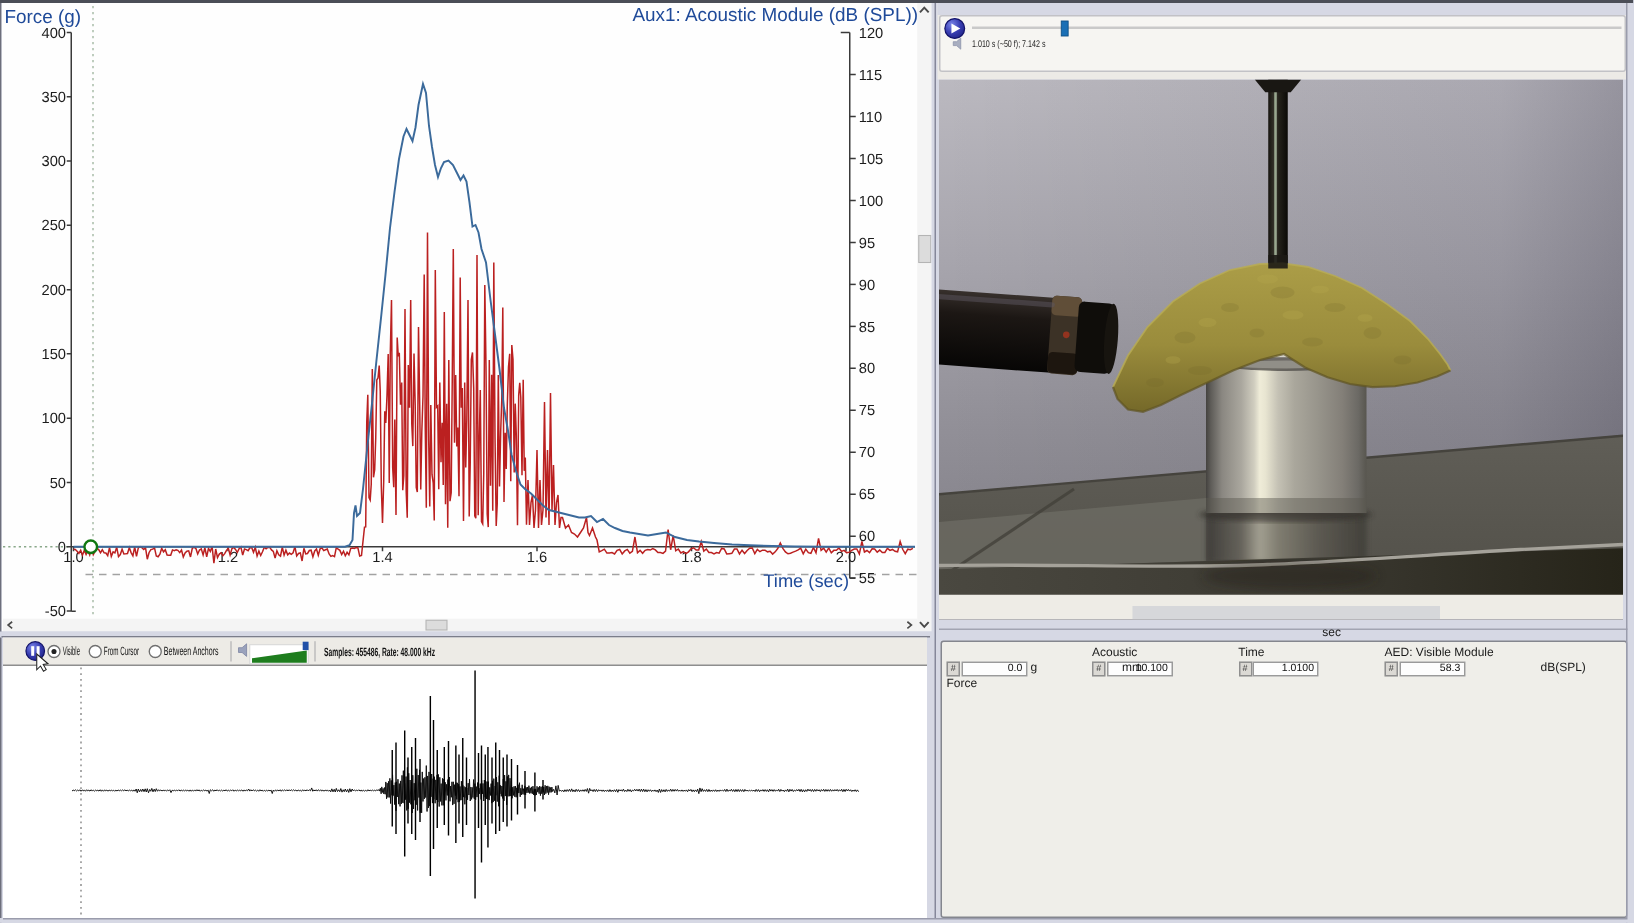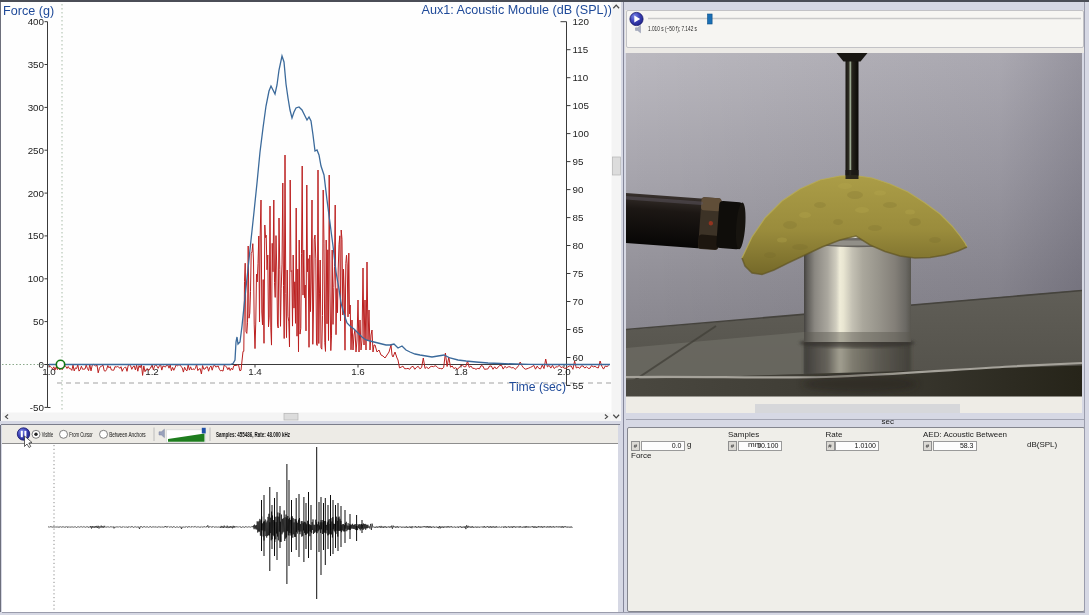--- a/index.html
+++ b/index.html
@@ -296,29 +296,29 @@
 <path d="M261.5 500 L261.5 551 M264 495 L264 556 M269.8 487 L269.8 571 M272 505 L272 549 M274.5 498 L274.5 556 M277 492 L277 560 M280 506 L280 548 M286.9 464 L286.9 584 M289 480 L289 566 M291.5 500 L291.5 552 M296.2 498 L296.2 550 M299 494 L299 557 M303.9 497 L303.9 562 M306 503 L306 549 M308.5 492 L308.5 558 M311 505 L311 550 M316.7 447 L316.7 599 M319 502 L319 552 M321 497 L321 575 M323.5 503 L323.5 550 M325.3 498 L325.3 565 M328 505 L328 549 M330.5 495 L330.5 556 M333 500 L333 554 M335.5 505 L335.5 548 M338 503 L338 551 M341 506 L341 547 M345 510 L345 543 M350 514 L350 539 M356.6 515 L356.6 541 M362 520 L362 533" fill="none" stroke="#000000" stroke-width="0.95"></path>
 </svg>
 
 <div class="abs" style="left:627px;top:427px;width:458px;height:185px;background:#efeee9;border:1px solid #84868e;border-radius:2px;"></div>
 <div class="abs" style="left:626px;top:418.5px;width:460px;height:1px;background:#a2a4b2;"></div>
 
 <div class="abs" style="left:631px;top:451px;font-size:8px;color:#1a1a1a;">Force</div>
 <div class="abs" style="left:631px;top:440.5px;width:9px;height:10px;background:#dbd9d4;border:1px solid #8f8f8f;font-size:6px;color:#333;text-align:center;line-height:9px;">#</div>
 <div class="abs" style="left:640.5px;top:440.5px;width:44px;height:10px;background:#fdfdfd;border:1px solid #9a9a9a;font-size:7px;color:#111;text-align:right;line-height:8.5px;padding-right:2px;">0.0</div>
 <div class="abs" style="left:687px;top:439.5px;font-size:8px;color:#1a1a1a;">g</div>
-<div class="abs" style="left:728px;top:429.5px;font-size:8px;color:#1a1a1a;">Samples</div>
+<div class="abs" style="left:728px;top:429.5px;font-size:8px;color:#1a1a1a;">Acoustic</div>
 <div class="abs" style="left:728px;top:440.5px;width:9px;height:10px;background:#dbd9d4;border:1px solid #8f8f8f;font-size:6px;color:#333;text-align:center;line-height:9px;">#</div>
 <div class="abs" style="left:737.5px;top:440.5px;width:44px;height:10px;background:#fdfdfd;border:1px solid #9a9a9a;font-size:7px;color:#111;text-align:right;line-height:8.5px;padding-right:2px;">10.100</div>
 <div class="abs" style="left:748px;top:439.5px;font-size:8px;color:#1a1a1a;">mm</div>
-<div class="abs" style="left:825.5px;top:429.5px;font-size:8px;color:#1a1a1a;">Rate</div>
+<div class="abs" style="left:825.5px;top:429.5px;font-size:8px;color:#1a1a1a;">Time</div>
 <div class="abs" style="left:825.5px;top:440.5px;width:9px;height:10px;background:#dbd9d4;border:1px solid #8f8f8f;font-size:6px;color:#333;text-align:center;line-height:9px;">#</div>
 <div class="abs" style="left:835.0px;top:440.5px;width:44px;height:10px;background:#fdfdfd;border:1px solid #9a9a9a;font-size:7px;color:#111;text-align:right;line-height:8.5px;padding-right:2px;">1.0100</div>
 <div class="abs" style="left:881.5px;top:417px;font-size:8px;color:#1a1a1a;">sec</div>
-<div class="abs" style="left:923px;top:429.5px;font-size:8px;color:#1a1a1a;">AED: Acoustic Between</div>
+<div class="abs" style="left:923px;top:429.5px;font-size:8px;color:#1a1a1a;">AED: Visible Module</div>
 <div class="abs" style="left:923px;top:440.5px;width:9px;height:10px;background:#dbd9d4;border:1px solid #8f8f8f;font-size:6px;color:#333;text-align:center;line-height:9px;">#</div>
 <div class="abs" style="left:932.5px;top:440.5px;width:44px;height:10px;background:#fdfdfd;border:1px solid #9a9a9a;font-size:7px;color:#111;text-align:right;line-height:8.5px;padding-right:2px;">58.3</div>
 <div class="abs" style="left:979px;top:439.5px;font-size:8px;color:#1a1a1a;margin-left:48px;">dB(SPL)</div>
 
 <div class="abs" style="left:1084.5px;top:2px;width:4.5px;height:613px;background:#d6d8e4;"></div>
 <div class="abs" style="left:1084px;top:2px;width:1px;height:613px;background:#9a9cac;"></div>
 <div class="abs" style="left:0;top:612px;width:1089px;height:3px;background:#d6d8e4;"></div>
 <div class="abs" style="left:2px;top:611.5px;width:1083px;height:1px;background:#9a9cac;"></div>
 </div>
 </body></html>

